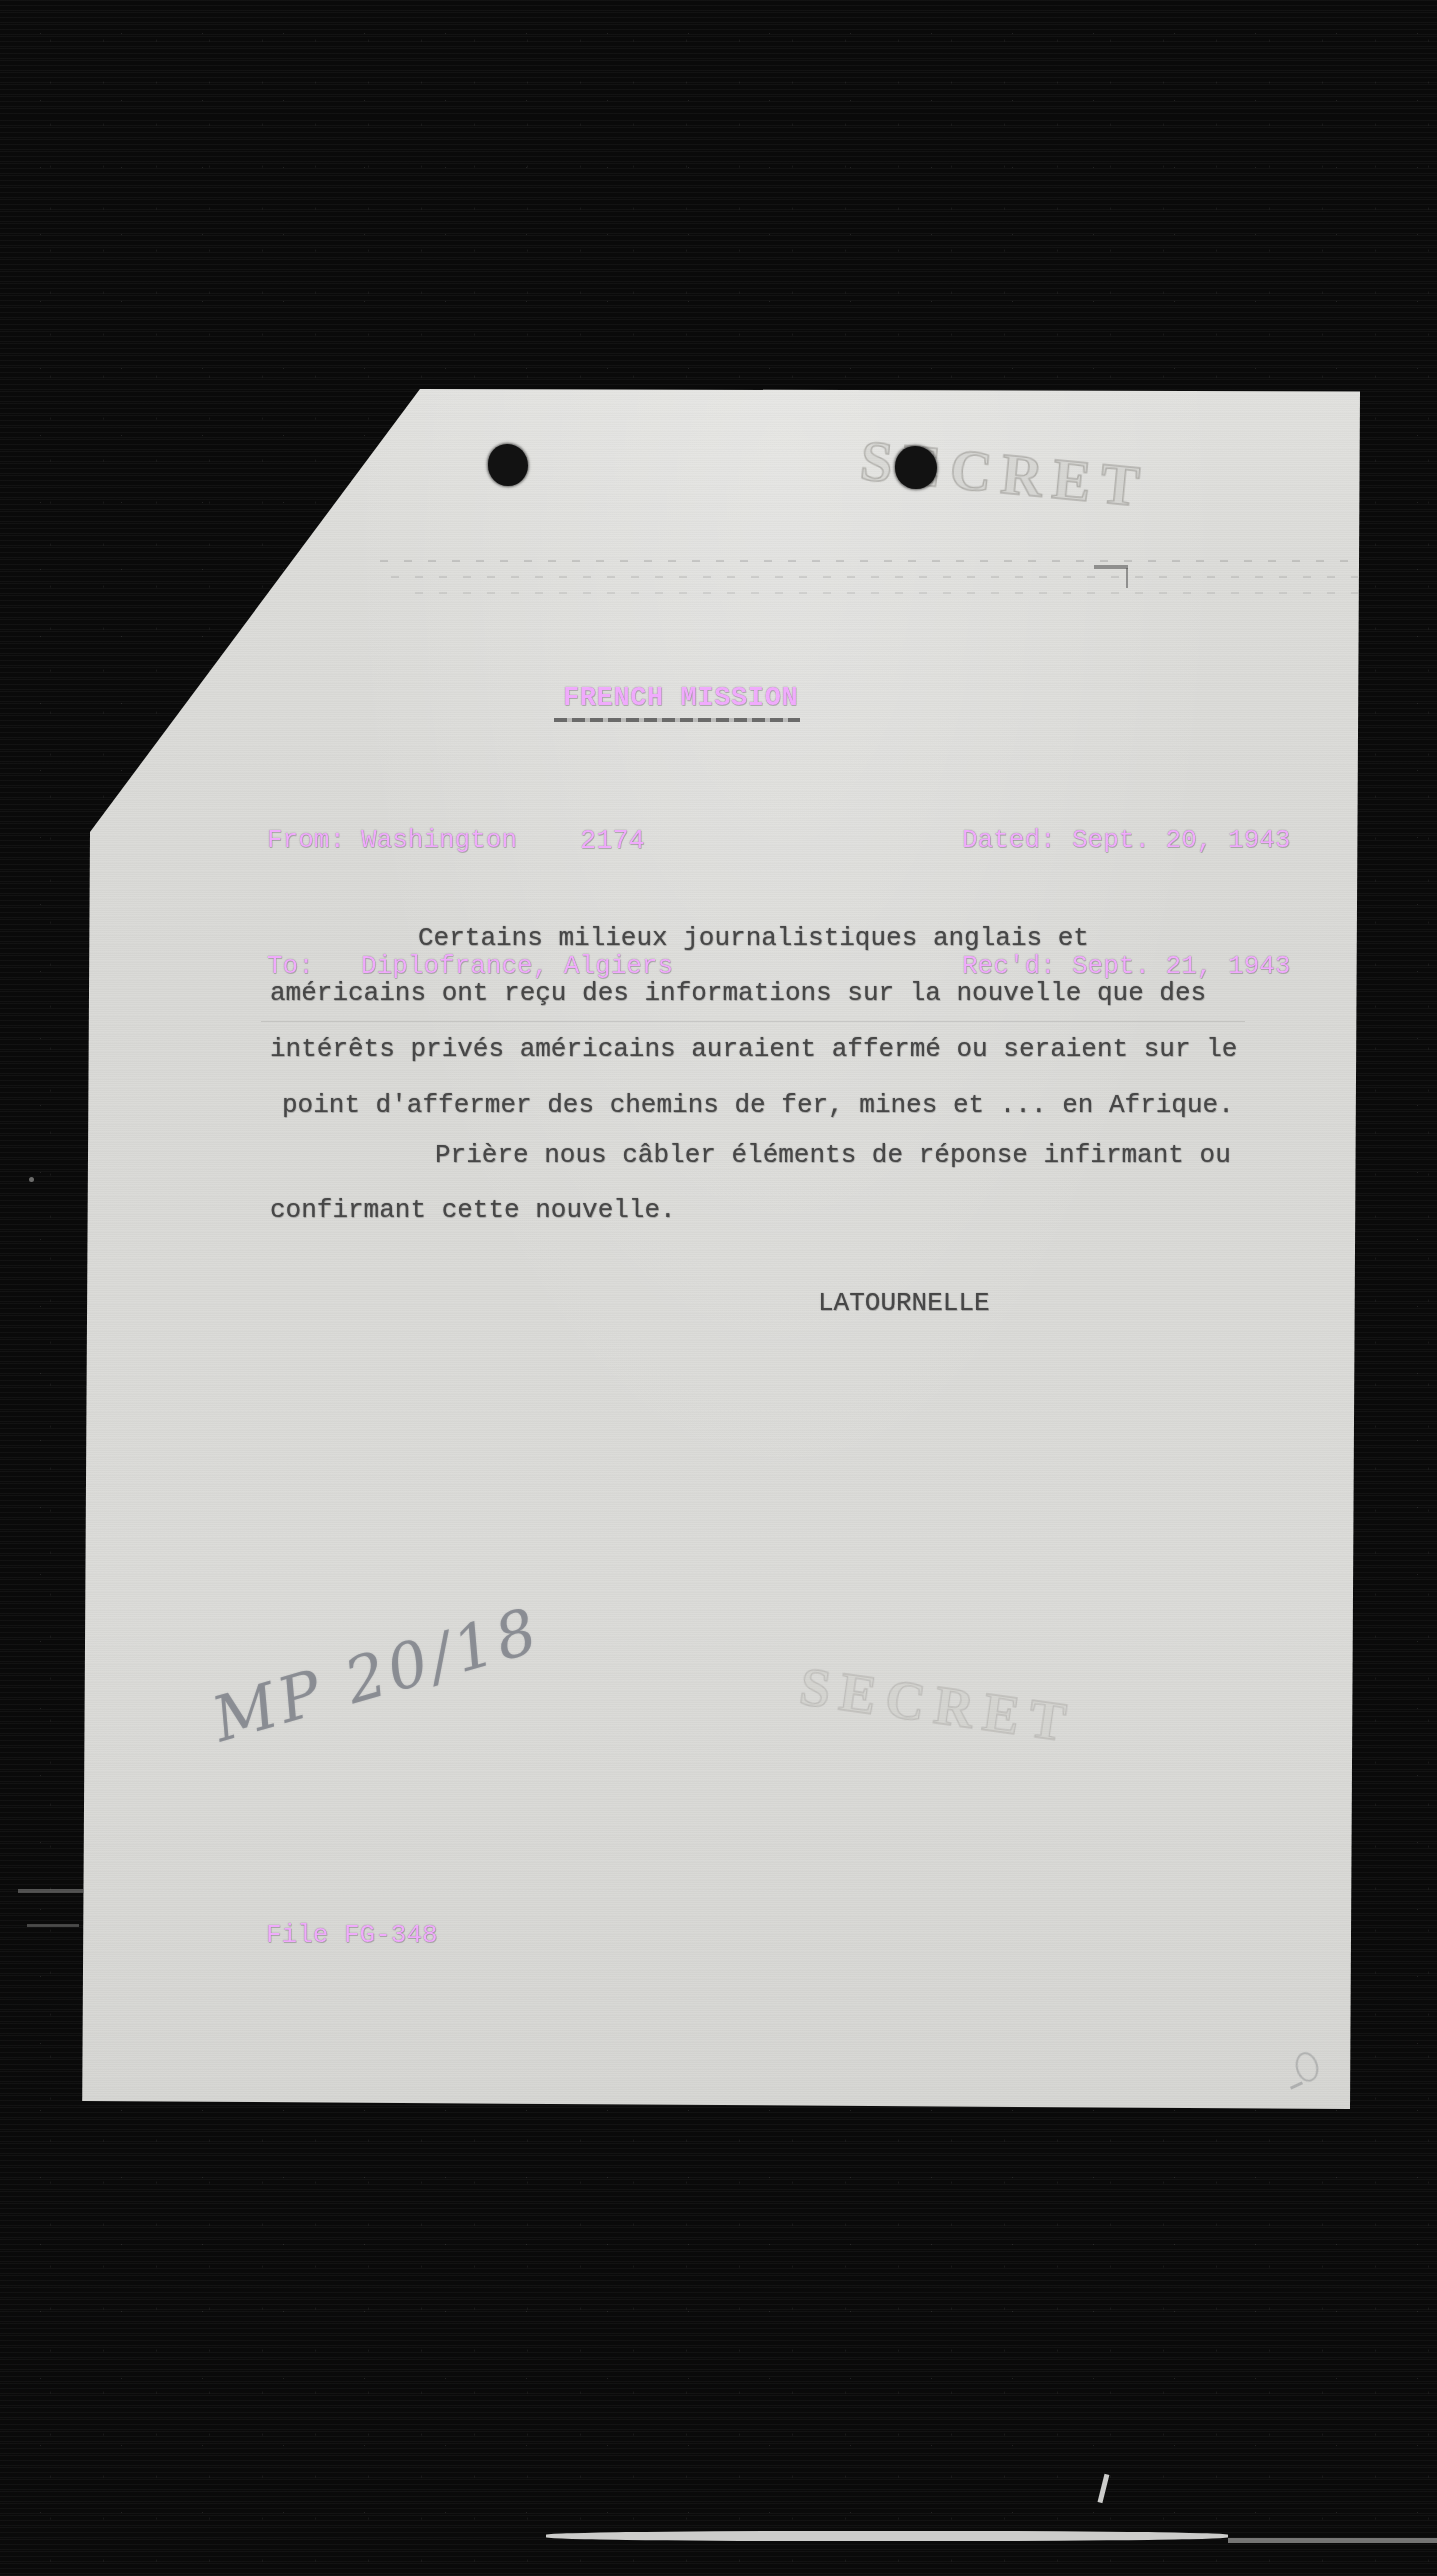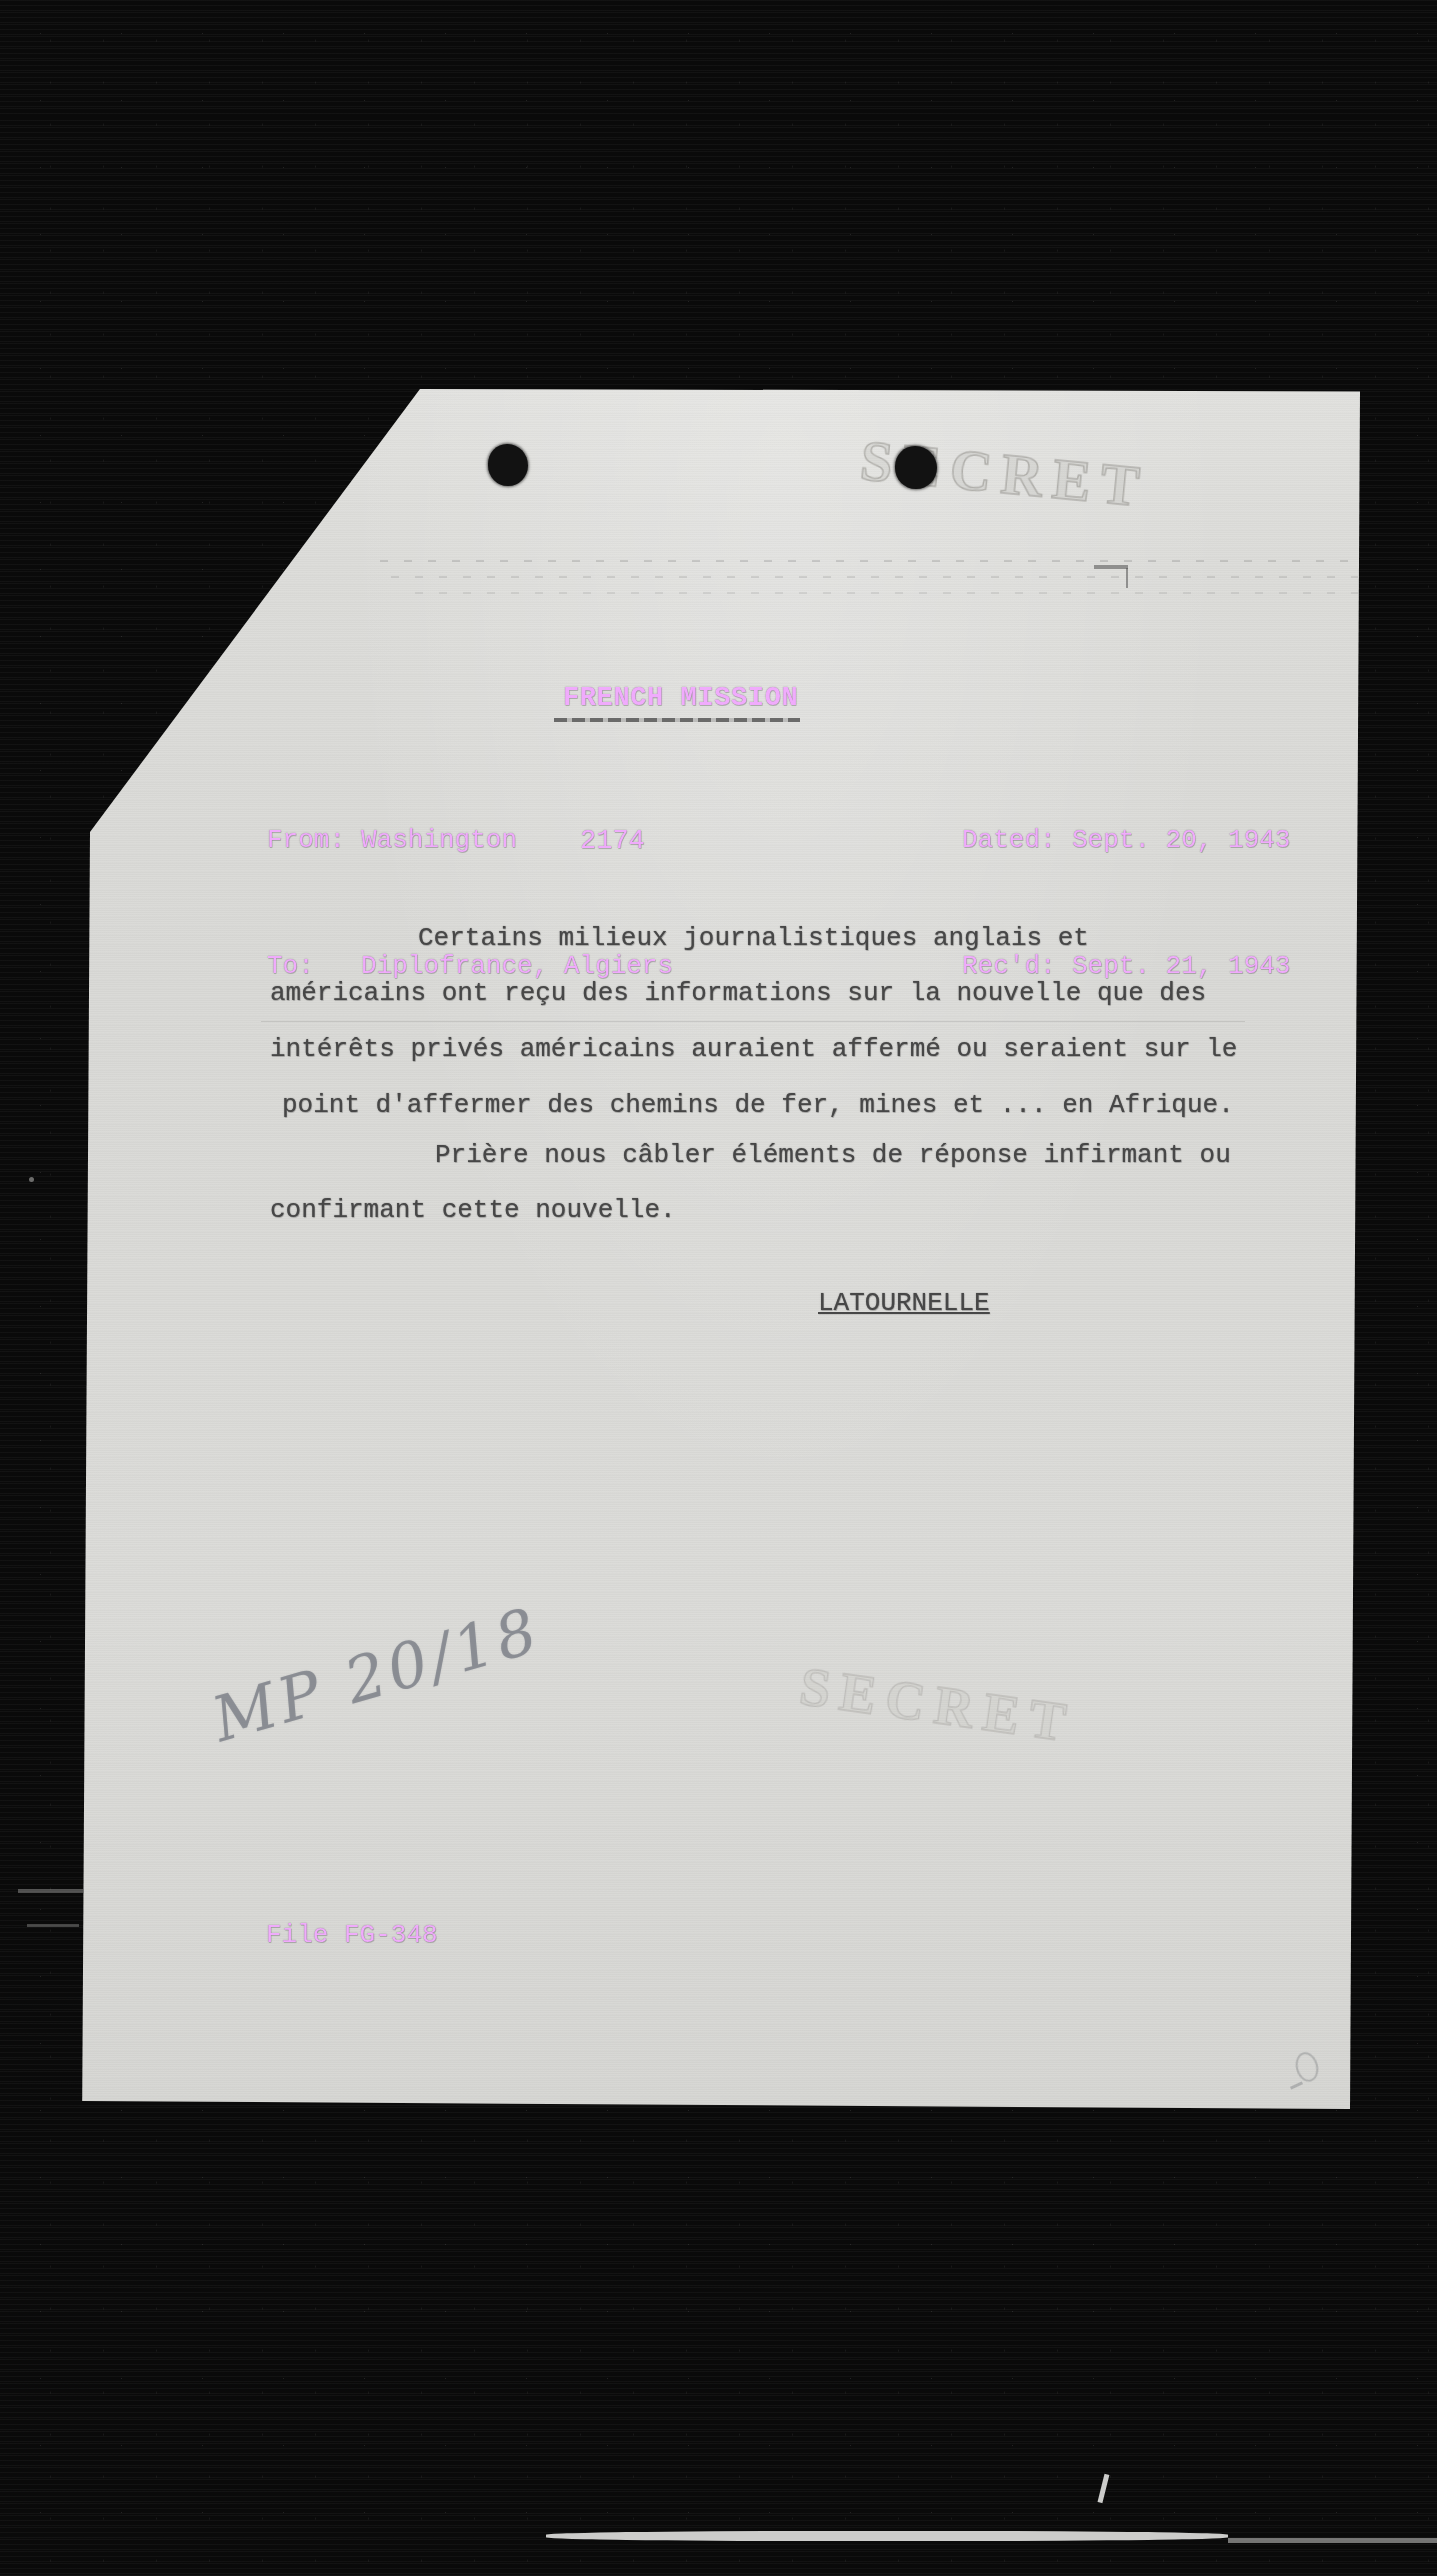--- a/index.html
+++ b/index.html
@@ -89,21 +89,21 @@
   <div class="typed" style="left:533px;top:820px;font-size:27px;margin-left:47px;">2174</div>
 
 
   <div class="bodyline" style="left:418px;top:923px;">Certains milieux journalistiques anglais et</div>
   <div class="bodyline" style="left:270px;top:978px;">américains ont reçu des informations sur la nouvelle que des</div>
   <div class="bodyline" style="left:270px;top:1034px;">intérêts privés américains auraient affermé ou seraient sur le</div>
   <div class="bodyline" style="left:282px;top:1090px;text-align:right;">point d'affermer des chemins de fer, mines et ... en Afrique.</div>
   <div class="bodyline" style="left:435px;top:1140px;">Prière nous câbler éléments de réponse infirmant ou</div>
   <div class="bodyline" style="left:270px;top:1195px;">confirmant cette nouvelle.</div>
 
-  <div class="bodyline" style="left:818px;top:1288px;text-decoration:underline;">LATOURNELLE</div>
+  <div class="bodyline" style="left:818px;top:1288px;">LATOURNELLE</div>
 
   <div class="pencil hand-note">MP 20/18</div>
 
 
   <div class="typed" style="left:266px;top:1914px;">File FG-348</div>
 
   <div class="ellipse-mark" style="left:1296px;top:2052px;"></div>
   <div class="dashmark" style="left:1290px;top:2084px;width:13px;height:3px;transform:rotate(-25deg);background:rgba(115,117,122,0.4);"></div>
 
   <div class="white-mark" style="left:1101px;top:2474px;width:5.3px;height:28.5px;transform:rotate(14deg);"></div>

